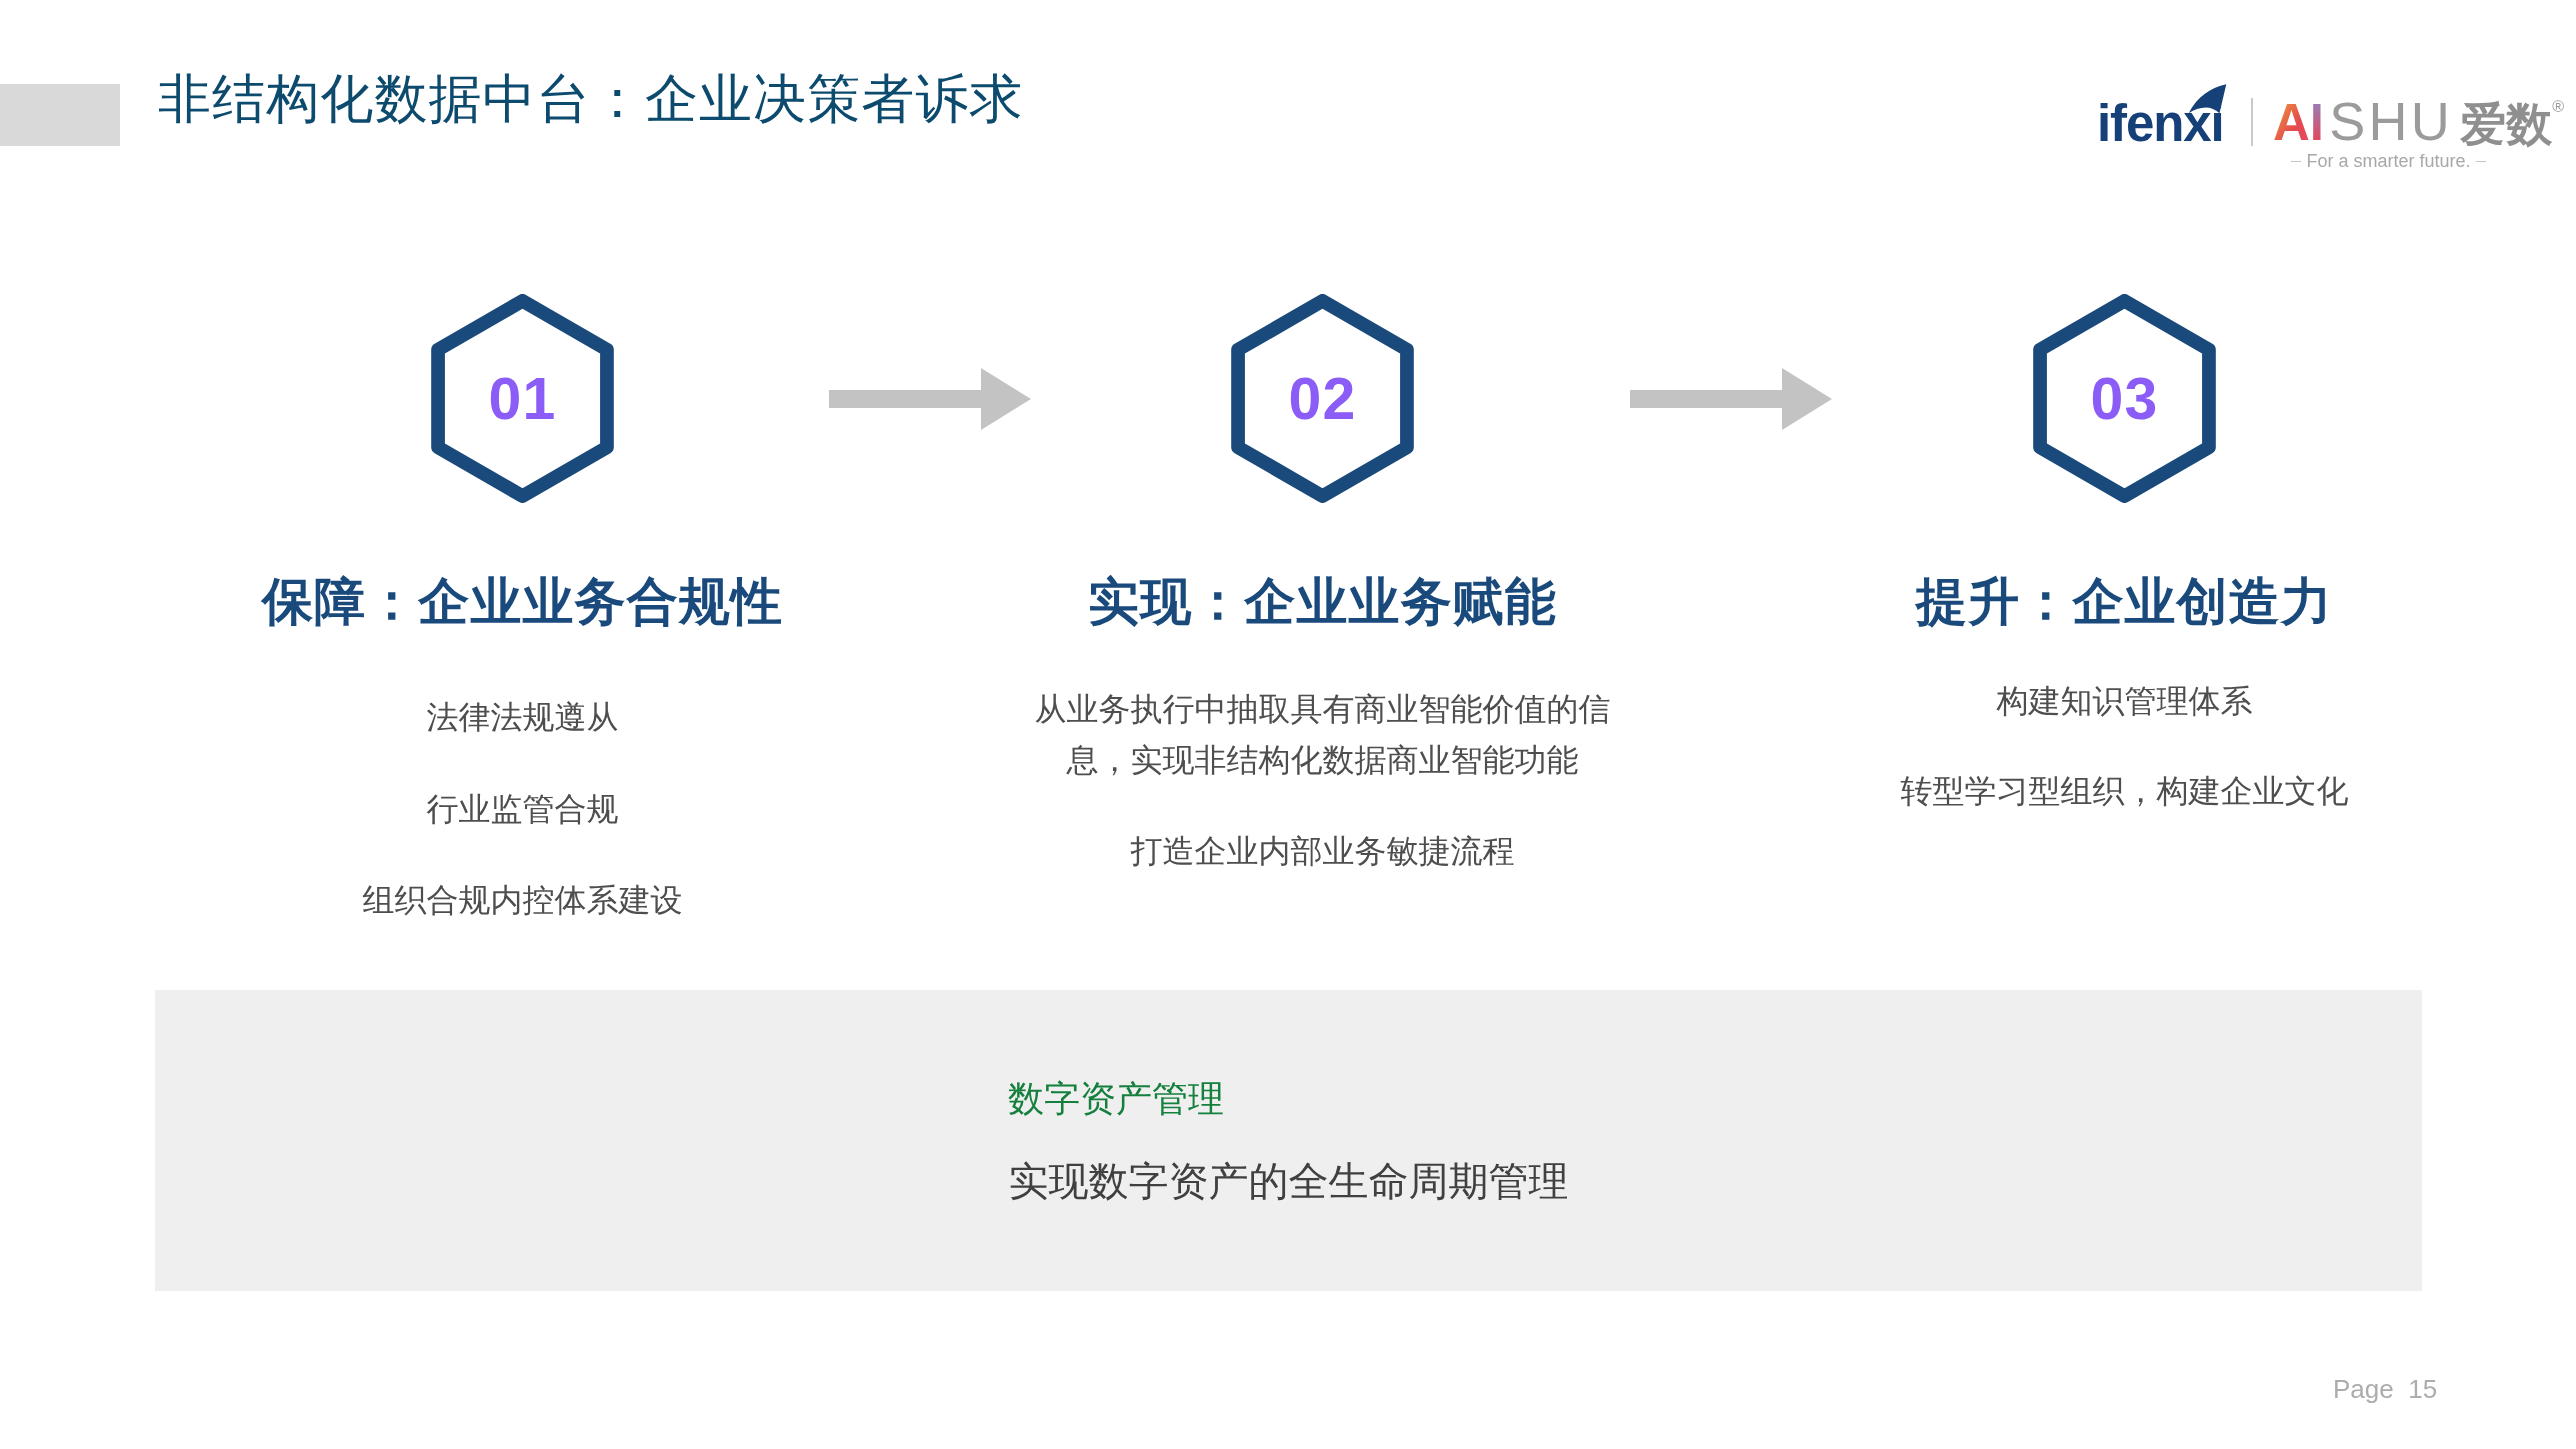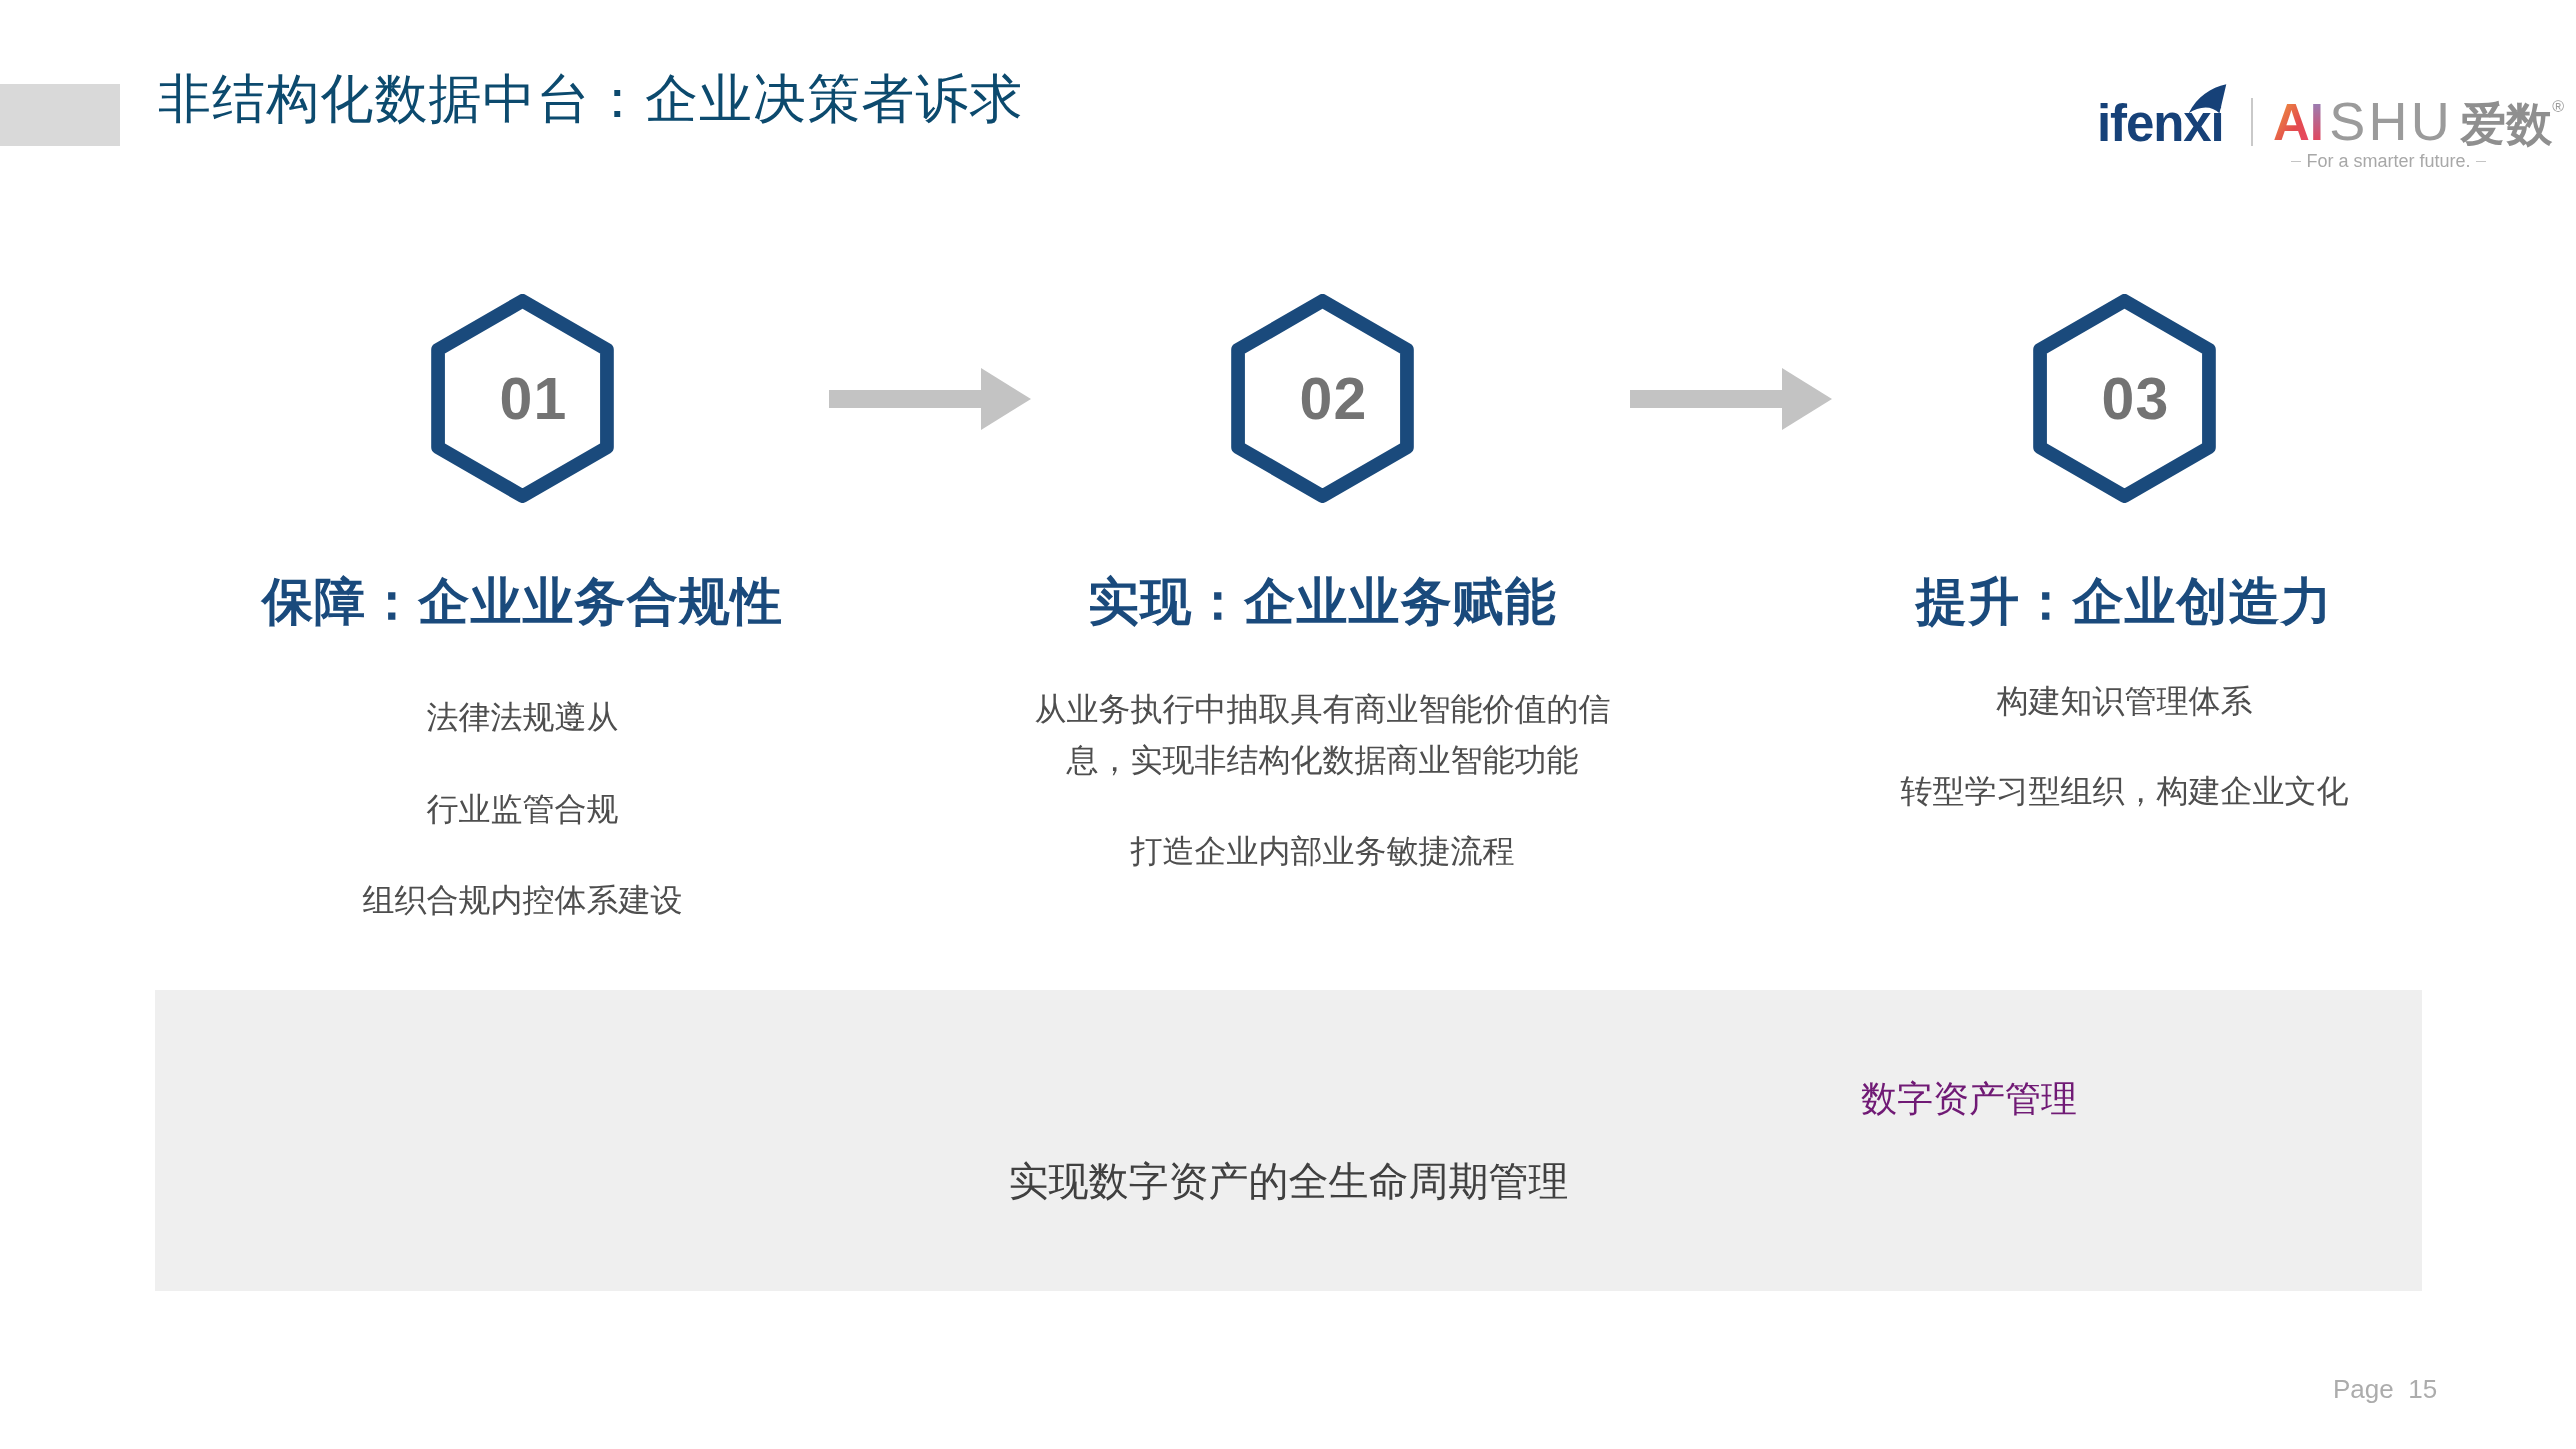--- a/index.html
+++ b/index.html
@@ -28,34 +28,34 @@
     -webkit-background-clip:text;background-clip:text;-webkit-text-fill-color:transparent;}
   .aishu-shu{font-size:54px;line-height:51px;font-weight:400;color:#9B9B9B;letter-spacing:3.2px;margin-left:5.3px;}
   .aishu-cn{font-size:46px;line-height:51px;font-weight:bold;color:#8F8F8F;margin-left:7.4px;}
   .aishu-reg{font-size:16px;color:#9B9B9B;vertical-align:top;line-height:21px;}
   .tagline-row{left:2291px;top:151px;width:195px;display:flex;align-items:center;justify-content:center;gap:5.3px;}
   .tagline-line{flex:1;height:1.1px;background:#C4C4C4;}
   .tagline-text{font-size:18px;color:#A8A8A8;white-space:nowrap;}
   
   .hex-box{width:183px;height:209px;top:294px;}
   .hex-num{width:183px;height:209px;top:294px;display:flex;align-items:center;justify-content:center;
-    font-size:59px;font-weight:bold;color:#737373;letter-spacing:1.1px;padding-left:11px;}
+    font-size:59px;font-weight:bold;color:#8b5cf6;letter-spacing:1.1px;}
   
   .flow-arrow{top:368px;width:202px;height:61px;}
   .flow-arrow .bar{position:absolute;left:0;top:21.6px;width:153px;height:18px;background:#C3C3C3;}
   .flow-arrow .head{position:absolute;left:152px;top:0;width:0;height:0;
     border-top:31px solid transparent;border-bottom:31px solid transparent;border-left:50px solid #C3C3C3;}
   
   .col-heading{width:739px;top:573px;text-align:center;font-size:51px;line-height:58px;
     font-weight:bold;color:#1A4A7C;letter-spacing:1.1px;white-space:nowrap;}
   .col-item{width:739px;text-align:center;font-size:32px;line-height:34px;color:#4E4E4E;white-space:nowrap;}
   
   .bottom-panel{left:155px;top:990px;width:2267px;height:301px;background:#EFEFEF;}
-  .panel-line1{left:155px;top:1080px;width:1922px;text-align:right;font-size:36px;line-height:38px;
-    color:#701a75;font-weight:500;}
+  .panel-line1{left:155px;top:1080px;width:1922px;text-align:center;font-size:36px;line-height:38px;
+    color:#15803d;font-weight:500;}
   .panel-line2{left:155px;top:1160px;width:2267px;text-align:center;font-size:40px;line-height:42px;
     color:#404040;font-weight:500;}
   
   .page-num{left:2333px;top:1374px;font-size:26px;color:#ACACAC;white-space:pre;}
 </style>
 </head>
 <body>
 
 <div class="abs deco-rect"></div>
 <div class="abs slide-title">非结构化数据中台：企业决策者诉求</div>

